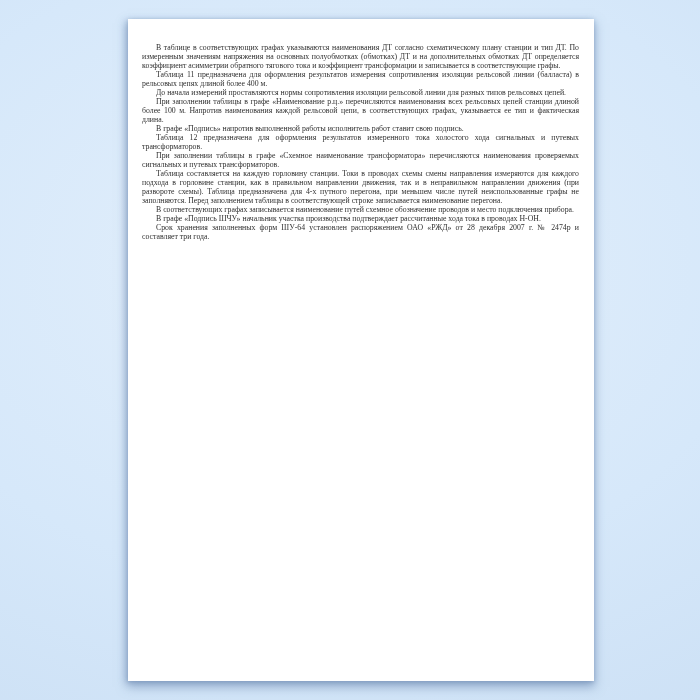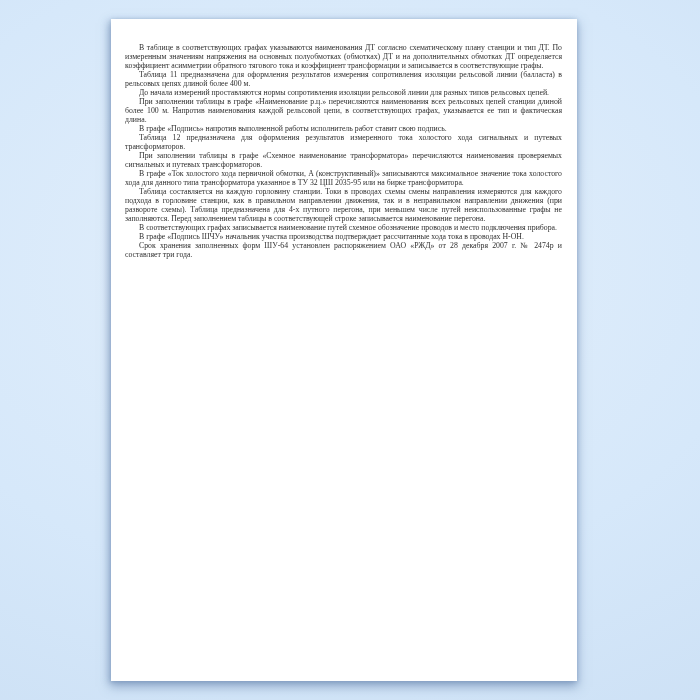--- a/index.html
+++ b/index.html
@@ -17,21 +17,21 @@
     width: 700px;
     height: 700px;
     background:
       radial-gradient(130% 95% at 46% 38%,
         var(--backdrop-top, #e3effb) 0%,
         var(--backdrop-mid, #d6e8fa) 48%,
         var(--backdrop-edge, #c7dcf2) 100%);
   }
   .page {
     position: absolute;
-    left: 111px;
+    left: 128px;
     top: 19px;
     width: 466px;
     height: 662px;
     background: var(--page-color, #ffffff);
     box-shadow:
       0 5px 10px 1px rgba(97, 127, 170, 0.50),
       0 1px 4px rgba(97, 127, 170, 0.38),
       -3px 2px 7px rgba(110, 140, 180, 0.28);
   }
   .page-text {
@@ -58,20 +58,19 @@
 <div class="backdrop" lang="ru">
   <div class="page">
     <div class="page-text">
       <p>В таблице в соответствующих графах указываются наименования ДТ согласно схематическому плану станции и тип ДТ. По измеренным значениям напряжения на основных полуобмотках (обмотках) ДТ и на дополнительных обмотках ДТ определяется коэффициент асимметрии обратного тягового тока и коэффициент трансформации и записывается в соответствующие графы.</p>
       <p>Таблица 11 предназначена для оформления результатов измерения сопротивления изоляции рельсовой линии (балласта) в рельсовых цепях длиной более 400 м.</p>
       <p>До начала измерений проставляются нормы сопротивления изоляции рельсовой линии для разных типов рельсовых цепей.</p>
       <p>При заполнении таблицы в графе «Наименование р.ц.» перечисляются наименования всех рельсовых цепей станции длиной более 100 м. Напротив наименования каждой рельсовой цепи, в соответствующих графах, указывается ее тип и фактическая длина.</p>
       <p>В графе «Подпись» напротив выполненной работы исполнитель работ ставит свою подпись.</p>
       <p>Таблица 12 предназначена для оформления результатов измеренного тока холостого хода сигнальных и путевых трансформаторов.</p>
       <p>При заполнении таблицы в графе «Схемное наименование трансформатора» перечисляются наименования проверяемых сигнальных и путевых трансформаторов.</p>
-      <p>В графе «Ток холостого хода первичной обмотки, А (конструктивный)» записываются максимальное значение тока холостого хода для данного типа трансформатора указанное в ТУ 32 ЦШ 2035-95 или на бирке трансформатора.</p>
       <p>Таблица составляется на каждую горловину станции. Токи в проводах схемы смены направления измеряются для каждого подхода в горловине станции, как в правильном направлении движения, так и в неправильном направлении движения (при развороте схемы). Таблица предназначена для 4-х путного перегона, при меньшем числе путей неиспользованные графы не заполняются. Перед заполнением таблицы в соответствующей строке записывается наименование перегона.</p>
       <p>В соответствующих графах записывается наименование путей схемное обозначение проводов и место подключения прибора.</p>
       <p>В графе «Подпись ШЧУ» начальник участка производства подтверждает рассчитанные хода тока в проводах Н-ОН.</p>
       <p>Срок хранения заполненных форм ШУ-64 установлен распоряжением ОАО «РЖД» от 28 декабря 2007 г. № 2474р и составляет три года.</p>
     </div>
   </div>
 </div>
 
 </body></html>

